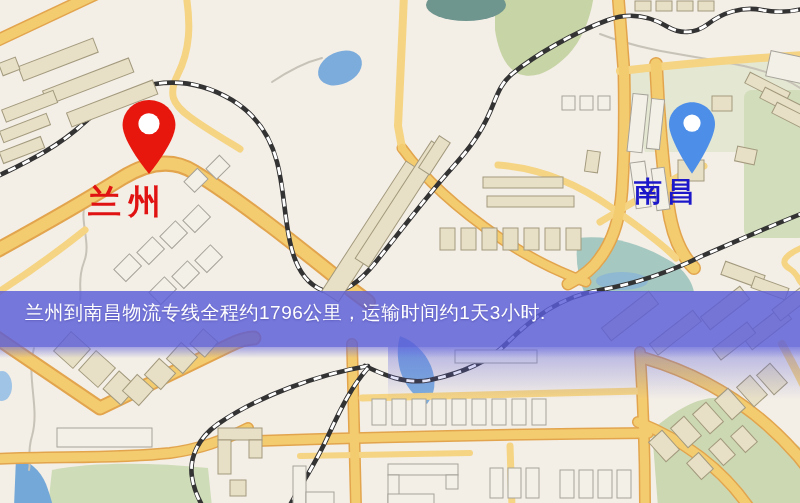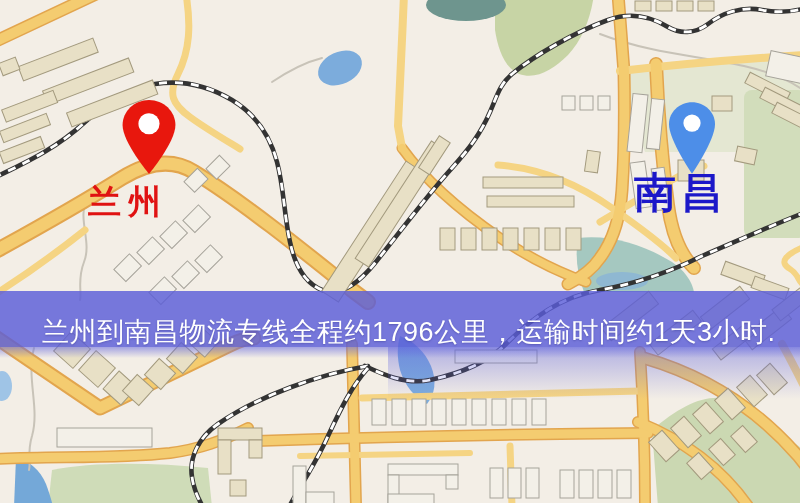--- a/index.html
+++ b/index.html
@@ -25,32 +25,32 @@
   .bb{fill:var(--building-beige);stroke:var(--building-stroke);stroke-width:1;}
   .wb{fill:var(--building-white);stroke:#A6A39A;stroke-width:1;}
   .tp{fill:none;stroke:#C8C3B8;stroke-width:2;stroke-linecap:round;}
   
   .banner-bg{position:absolute;left:0;top:291px;width:800px;height:56px;
     background:var(--banner-bg);opacity:.82;z-index:5;}
   .banner-glow{position:absolute;left:0;top:347px;width:800px;height:11px;
     background:linear-gradient(to bottom,rgba(98,101,222,.55),rgba(98,101,222,0));z-index:5;}
   .banner-glow-right{position:absolute;left:388px;top:347px;width:412px;height:52px;
     background:linear-gradient(to bottom,rgba(98,101,222,.45),rgba(98,101,222,0));z-index:5;}
-  .banner-text{position:absolute;left:0;top:304px;width:800px;height:56px;z-index:6;
-    color:var(--banner-text);font-size:27px;line-height:56px;padding-left:42px;
+  .banner-text{position:absolute;left:0;top:285px;width:800px;height:56px;z-index:6;
+    color:var(--banner-text);font-size:19px;line-height:56px;padding-left:25px;
     box-sizing:border-box;white-space:nowrap;letter-spacing:.5px;
     text-shadow:0 1px 2px rgba(40,40,120,.35);}
   
   .pin{position:absolute;z-index:8;}
   .pin-red{left:122px;top:100px;width:54px;height:74px;}
   .pin-blue{left:669px;top:101px;width:46px;height:74px;}
   .city-label{position:absolute;z-index:8;white-space:nowrap;}
   .label-origin{left:88px;top:180px;font-size:33px;letter-spacing:7px;
     color:var(--label-red);font-family:"Liberation Serif","DejaVu Serif",serif;font-weight:600;}
-  .label-dest{left:634px;top:165px;font-size:42px;letter-spacing:5px;
+  .label-dest{left:634px;top:173px;font-size:28px;letter-spacing:5px;
     color:var(--label-blue);font-weight:700;}
 </style>
 </head>
 <body>
 
 <div class="viewport">
 
   <svg width="800" height="503" viewBox="0 0 800 503">
 
     <g>

